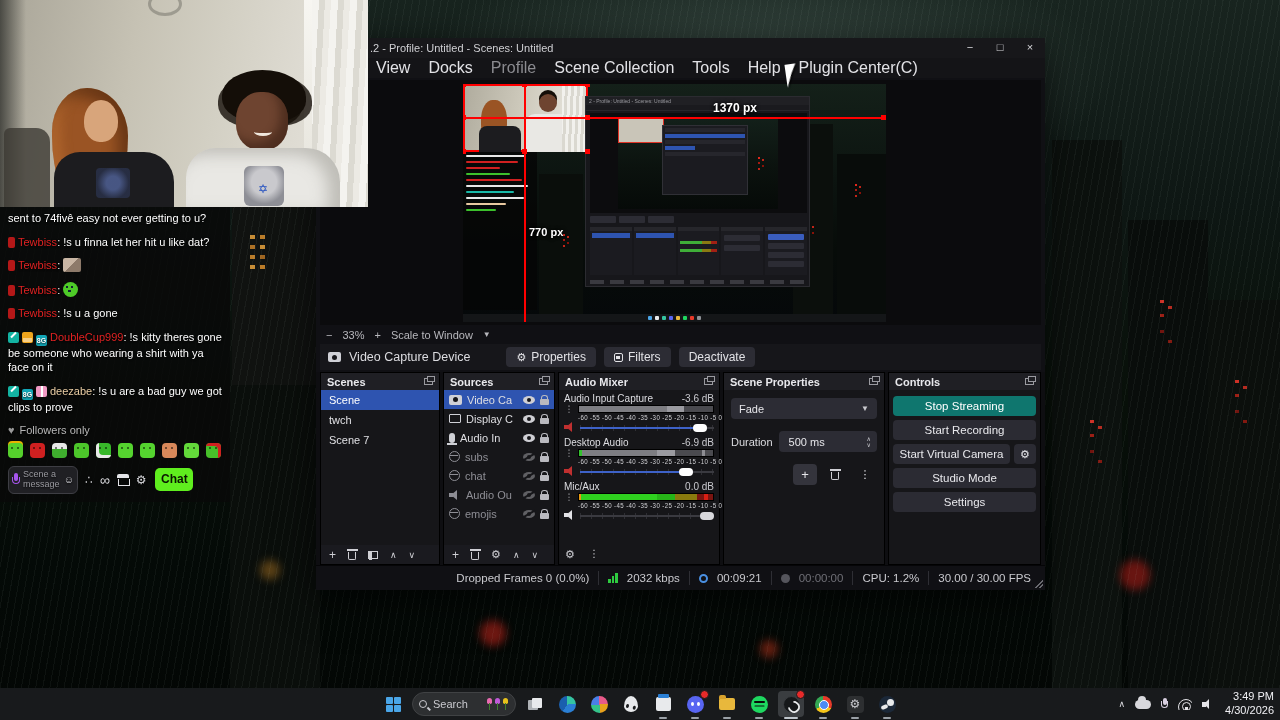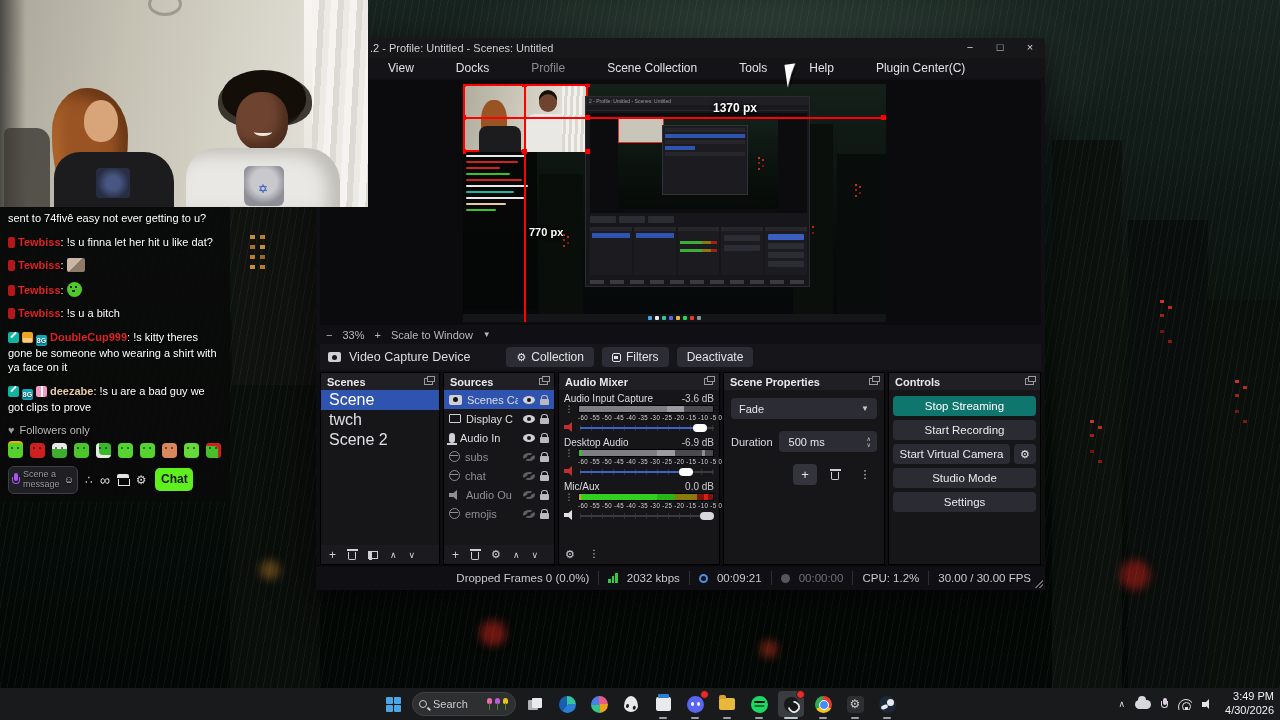--- a/index.html
+++ b/index.html
@@ -47,21 +47,21 @@
   .chat .row { margin-bottom:9px; word-wrap:break-word; }
   .badge { display:inline-block; width:11px; height:11px; border-radius:2px; margin-right:3px; vertical-align:-2px; position:relative; }
   .b-red { background:#b41818; width:7px; }
   .b-sword { background:#13b3a2; }
   .b-sword::after { content:""; position:absolute; left:2px; top:2px; width:7px; height:2px; background:#fff; transform:rotate(-45deg); }
   .b-crown { background:#eea41c; }
   .b-crown::after { content:""; position:absolute; left:1px; bottom:1px; width:9px; height:4px; background:#fff7; }
   .b-8g { background:#11a7b8; color:#fff; font-size:7px; font-weight:bold; text-align:center; line-height:11px; }
   .b-gift { background:#f09ac4; }
   .b-gift::after { content:""; position:absolute; left:4.5px; top:0; width:2px; height:11px; background:#fff; }
-  .uname { font-weight:bold; }
+  .uname { font-weight:normal; }
   .emote-img { display:inline-block; width:18px; height:14px; border-radius:2px; vertical-align:-3px;
     background:linear-gradient(135deg,#c9b6a4 0 50%, #8d7a6a 50%); }
   .emote-green { display:inline-block; width:15px; height:15px; border-radius:50%; vertical-align:-3px; background:#4ecb28; position:relative; }
   .emote-green::after { content:""; position:absolute; left:3px; top:4px; width:2px; height:2px; background:#123; box-shadow:5px 0 0 #123, 2px 4px 0 #123, 3px 4px 0 #123; }
   .followers { color:#b8b8b8; margin:4px 0 5px 0; }
   .followers .heart { color:#9a9a9a; margin-right:5px; }
   .emote-row { display:flex; gap:7px; margin-bottom:8px; }
   .em { width:15px; height:15px; border-radius:4px; position:relative; }
   .em::after { content:""; position:absolute; left:3px; top:4px; width:2px; height:2px; background:rgba(0,0,0,.65); box-shadow:6px 0 0 rgba(0,0,0,.65); border-radius:50%; }
   .chat-input-row { display:flex; align-items:center; gap:7px; }
@@ -79,21 +79,21 @@
     font-size:12px; text-align:center; line-height:23px; text-shadow:none; }
 
   
   .obs { position:absolute; left:316px; top:38px; width:729px; height:552px; background:#101014; z-index:10;
     box-shadow:0 10px 36px rgba(0,0,0,.65); color:#dcdce0; font-size:12px; }
   .titlebar { position:absolute; left:0; top:0; right:0; height:20px; background:#17171a; display:flex; align-items:center; }
   .titlebar .title { margin-left:54px; font-size:11px; color:#cfcfd3; }
   .win-btns { margin-left:auto; display:flex; }
   .win-btn { width:30px; height:20px; text-align:center; line-height:19px; font-size:11px; color:#d6d6da; }
   .menubar { position:absolute; left:0; top:20px; right:0; height:20px; background:#141417; display:flex; align-items:center; padding-left:52px; gap:2px; }
-  .menu-item { padding:0 20px; font-size:12px; color:#e2e2e6; }
+  .menu-item { padding:0 8px; font-size:16px; color:#e2e2e6; }
   .menu-item.dim { color:#8b8b90; }
 
   .preview { position:absolute; left:4px; top:42px; width:721px; height:245px; background:#0b0b0d; overflow:hidden; }
   .mini-desktop { position:absolute; left:143px; top:4px; width:423px; height:238px; overflow:hidden;
     background:linear-gradient(180deg,#142019 0%,#0c1410 40%,#070c09 70%,#05080a 100%); }
   .md-bldg { position:absolute; background:#0b0f0c; }
   .md-red { position:absolute; width:2px; height:2px; background:#e0281c; box-shadow:0 5px 0 #a81a10, 4px 2px 0 #c22418, 4px 8px 0 #881208, 0 11px 0 #c22418; }
   .mini-webcam { position:absolute; left:0; top:0; width:125px; height:68px;
     background:linear-gradient(100deg,#b0ac9e 0%,#cdc9bb 45%,#dcd9cf 70%,#efeee8 100%); border:2px solid #f00; z-index:5; }
   .mw-whair { position:absolute; left:16px; top:14px; width:26px; height:44px; background:#9a5424; border-radius:45%; }
@@ -138,21 +138,21 @@
   .tb-btn .g { font-size:11px; }
   .filter-ic { display:inline-block; width:9px; height:9px; border:1.5px solid #e2e2e6; border-radius:2px; position:relative; }
   .filter-ic::after { content:""; position:absolute; left:1px; top:2px; width:4px; height:3px; background:#e2e2e6; }
 
   .docks { position:absolute; left:0; top:334px; width:729px; height:193px; background:#0e0e11; }
   .panel { position:absolute; top:0; height:193px; background:#161619; border:1px solid #000; }
   .phead { height:17px; background:#1f1f24; display:flex; align-items:center; padding:0 6px; font-size:11px; font-weight:bold; color:#e8e8ec; }
   .popout { margin-left:auto; width:9px; height:7px; border:1px solid #9a9aa0; position:relative; }
   .popout::after { content:""; position:absolute; right:-3px; top:-3px; width:6px; height:4px; border:1px solid #9a9aa0; background:#1f1f24; }
   .ptool { position:absolute; left:0; bottom:0; right:0; height:19px; background:#1a1a1f; display:flex; align-items:center; gap:12px; padding:0 8px; color:#cfcfd4; font-size:12px; }
-  .scene-item { height:20px; line-height:20px; padding-left:8px; font-size:16px; color:#e0e0e4; }
+  .scene-item { height:20px; line-height:20px; padding-left:8px; font-size:11px; color:#e0e0e4; }
   .scene-item.sel { background:#2e54b0; color:#fff; }
   .src-row { height:19px; display:flex; align-items:center; padding:0 5px; gap:5px; font-size:11px; color:#dedee2; }
   .src-row.sel { background:#2e54b0; }
   .src-row.dim { color:#8e8e95; }
   .src-row .nm { flex:1; overflow:hidden; white-space:nowrap; }
   .i-disp { display:inline-block; width:12px; height:9px; border:1.5px solid #cfd0d6; border-radius:1px; }
   .i-mic { display:inline-block; width:6px; height:10px; background:#cfd0d6; border-radius:3px; position:relative; }
   .i-mic::after { content:""; position:absolute; left:-2px; bottom:-2px; width:10px; height:2px; background:#cfd0d6; }
   .i-globe { display:inline-block; width:11px; height:11px; border:1.3px solid currentColor; border-radius:50%; position:relative; }
   .i-globe::after { content:""; position:absolute; left:0; top:3.2px; width:8px; height:1.2px; background:currentColor; }
@@ -436,58 +436,58 @@
       <span>+</span>
       <span>Scale to Window</span>
       <span style="font-size:8px;">▼</span>
     </div>
 
     <div class="srcbar">
       <span class="cam-glyph i-cam"></span>
       <span style="margin-right:36px;font-size:12.5px;">Video Capture Device</span>
       <div class="tb-btn">
         <span class="g">⚙</span>
-        <span>Collection</span>
+        <span>Properties</span>
       </div>
       <div class="tb-btn">
         <span class="filter-ic"></span>
         <span>Filters</span>
       </div>
       <div class="tb-btn">
         <span>Deactivate</span>
       </div>
     </div>
 
     <div class="docks">
 
       <div class="panel" style="left:4px;width:120px;">
         <div class="phead">
           <span>Scenes</span>
           <span class="popout"></span>
         </div>
         <div class="scene-item sel">Scene</div>
         <div class="scene-item">twch</div>
-        <div class="scene-item">Scene 2</div>
+        <div class="scene-item">Scene 7</div>
         <div class="ptool">
           <span>+</span>
           <span class="i-trash"></span>
           <span class="i-panel"></span>
           <span style="font-size:9px;">∧</span>
           <span style="font-size:9px;">∨</span>
         </div>
       </div>
 
       <div class="panel" style="left:127px;width:112px;">
         <div class="phead">
           <span>Sources</span>
           <span class="popout"></span>
         </div>
         <div class="src-row sel">
           <span class="i-cam"></span>
-          <span class="nm">Scenes Ca</span>
+          <span class="nm">Video Ca</span>
           <span class="i-eye"></span>
           <span class="i-lock"></span>
         </div>
         <div class="src-row">
           <span class="i-disp"></span>
           <span class="nm">Display C</span>
           <span class="i-eye"></span>
           <span class="i-lock"></span>
         </div>
         <div class="src-row">
@@ -707,21 +707,21 @@
     <div class="row">
       <span class="badge b-red"></span><span class="uname" style="color:#e02222;">Tewbiss</span><span>: </span><span>!s u finna let her hit u like dat?</span>
     </div>
     <div class="row">
       <span class="badge b-red"></span><span class="uname" style="color:#e02222;">Tewbiss</span><span>: </span><span class="emote-img"></span>
     </div>
     <div class="row">
       <span class="badge b-red"></span><span class="uname" style="color:#e02222;">Tewbiss</span><span>: </span><span class="emote-green"></span>
     </div>
     <div class="row">
-      <span class="badge b-red"></span><span class="uname" style="color:#e02222;">Tewbiss</span><span>: </span><span>!s u a bitch</span>
+      <span class="badge b-red"></span><span class="uname" style="color:#e02222;">Tewbiss</span><span>: </span><span>!s u a gone</span>
     </div>
     <div class="row">
       <span class="badge b-sword"></span><span class="badge b-crown"></span><span class="badge b-8g">8G</span><span class="uname" style="color:#e02222;text-align:center;">DoubleCup999</span><span>: </span><span>!s kitty theres gone be someone who wearing a shirt with ya face on it</span>
     </div>
     <div class="row">
       <span class="badge b-sword"></span><span class="badge b-8g">8G</span><span class="badge b-gift"></span><span class="uname" style="color:#eacda4;">deezabe</span><span>: </span><span>!s u are a bad guy we got clips to prove</span>
     </div>
     <div class="followers">
       <span class="heart">♥</span><span>Followers only</span>
     </div>

